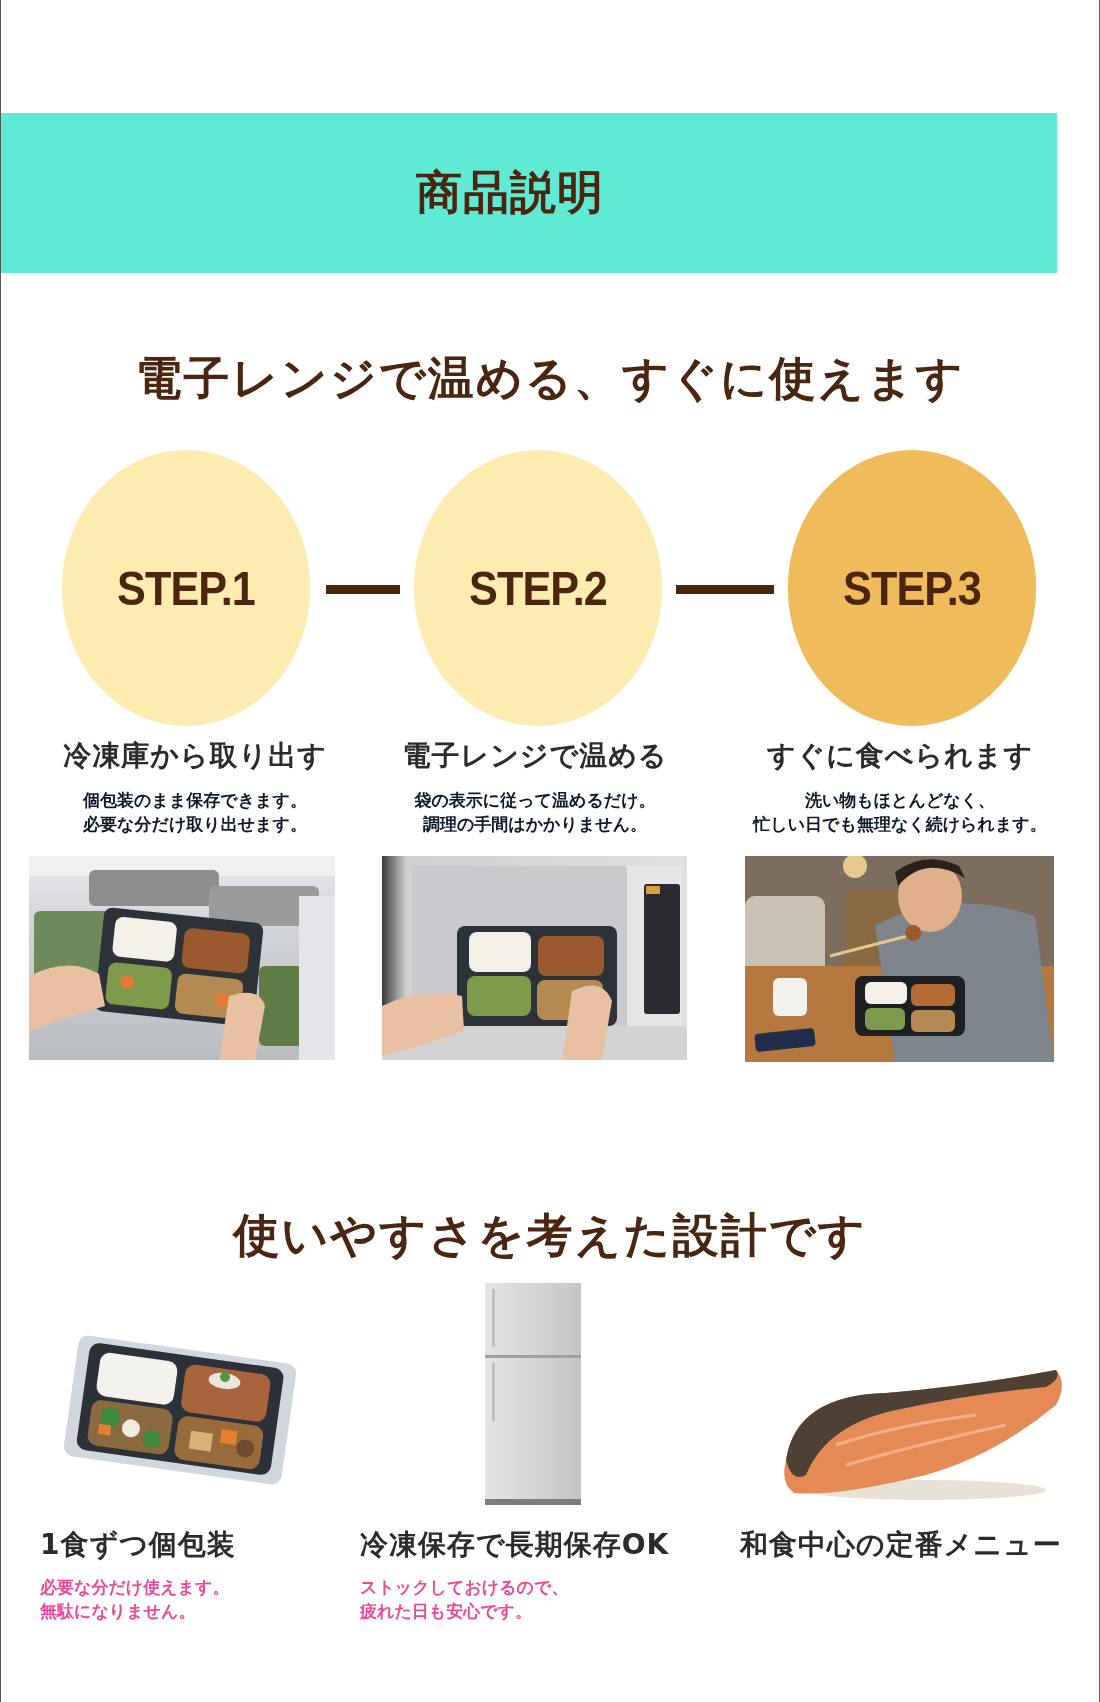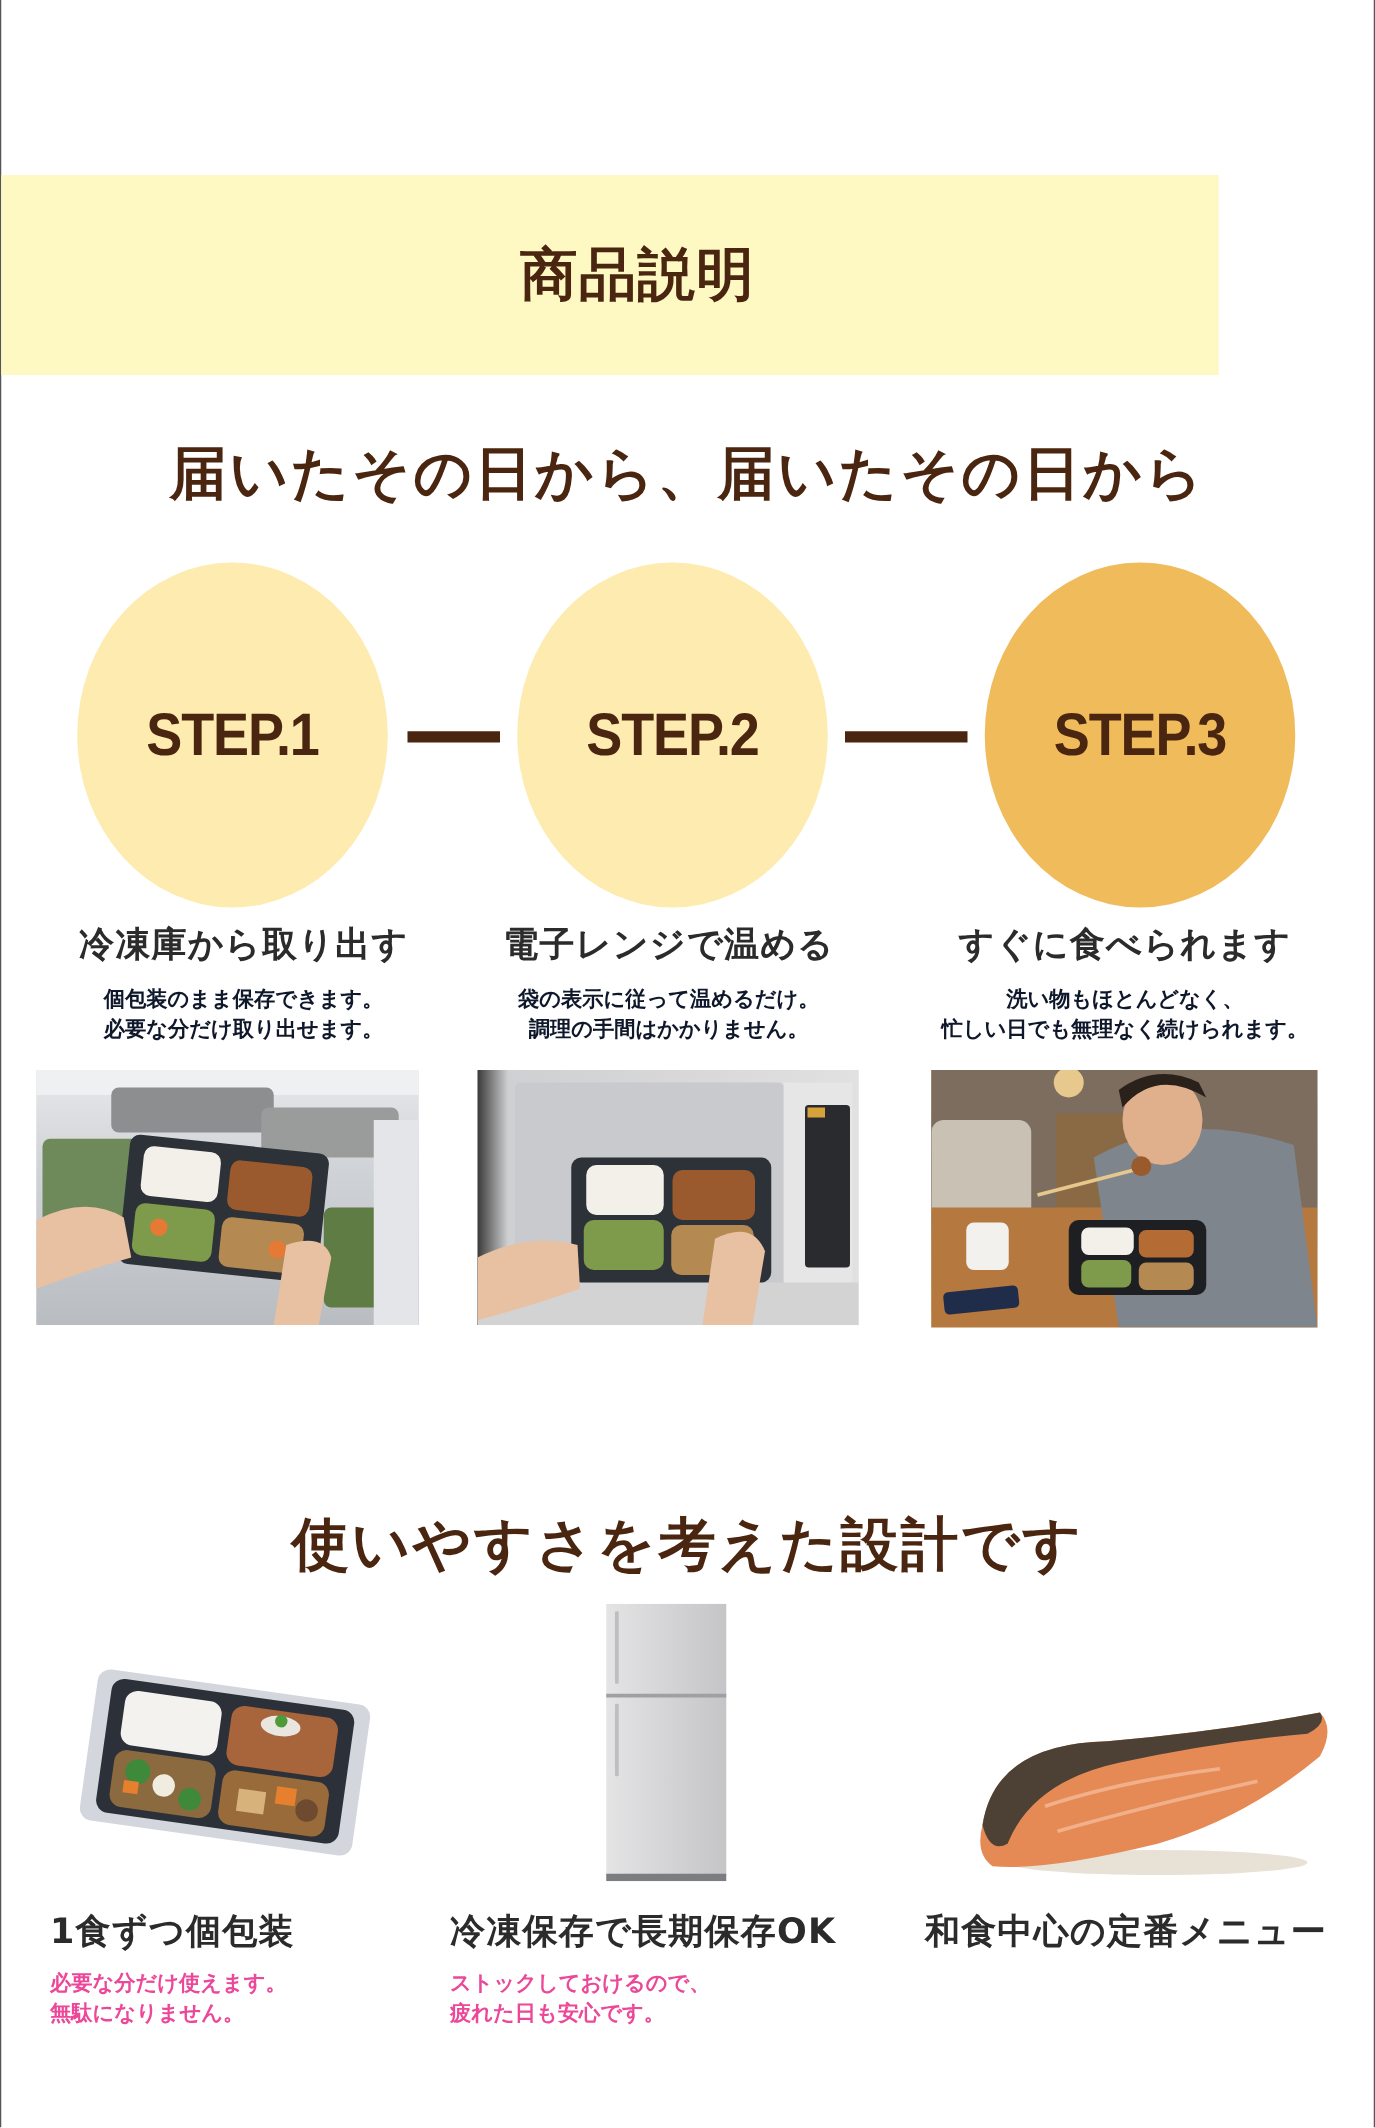--- a/index.html
+++ b/index.html
@@ -6,22 +6,22 @@
   body {
     width: 1100px; height: 1702px; position: relative; overflow: hidden;
     font-family: "DejaVu Sans", "Liberation Sans", sans-serif;
   }
   .frame {
     position: absolute; left: 0; top: 0; width: 1098px; height: 1702px;
     border-left: 1px solid #555; border-right: 1px solid #555;
     background: #fff;
   }
   .banner {
-    position: absolute; left: 1px; top: 140px; width: 974px; height: 160px;
-    background: #fef9c3;
+    position: absolute; left: 1px; top: 113px; width: 1056px; height: 160px;
+    background: #5eead4;
   }
   .banner-title {
     position: absolute; left: 0; top: 0; width: 1018px; height: 160px;
     display: flex; align-items: center; justify-content: center;
     font-size: 46px; font-weight: bold; color: #4a2611; letter-spacing: 1px;
   }
   .heading {
     position: absolute; left: 0; width: 1100px; text-align: center;
     font-size: 46px; font-weight: bold; color: #4a2611; letter-spacing: 2px;
   }
@@ -81,21 +81,21 @@
 </style>
 </head>
 <body>
 
 <div class="frame"></div>
 
 <div class="banner">
   <div class="banner-title">商品説明</div>
 </div>
 
-<div class="heading h1">届いたその日から、届いたその日から</div>
+<div class="heading h1">電子レンジで温める、すぐに使えます</div>
 
 <div class="step-circle c1">STEP.1</div>
 <div class="connector con1"></div>
 <div class="step-circle c2">STEP.2</div>
 <div class="connector con2"></div>
 <div class="step-circle c3">STEP.3</div>
 
 <div class="step-col s1">
   <div class="step-title">冷凍庫から取り出す</div>
   <div class="step-desc">

